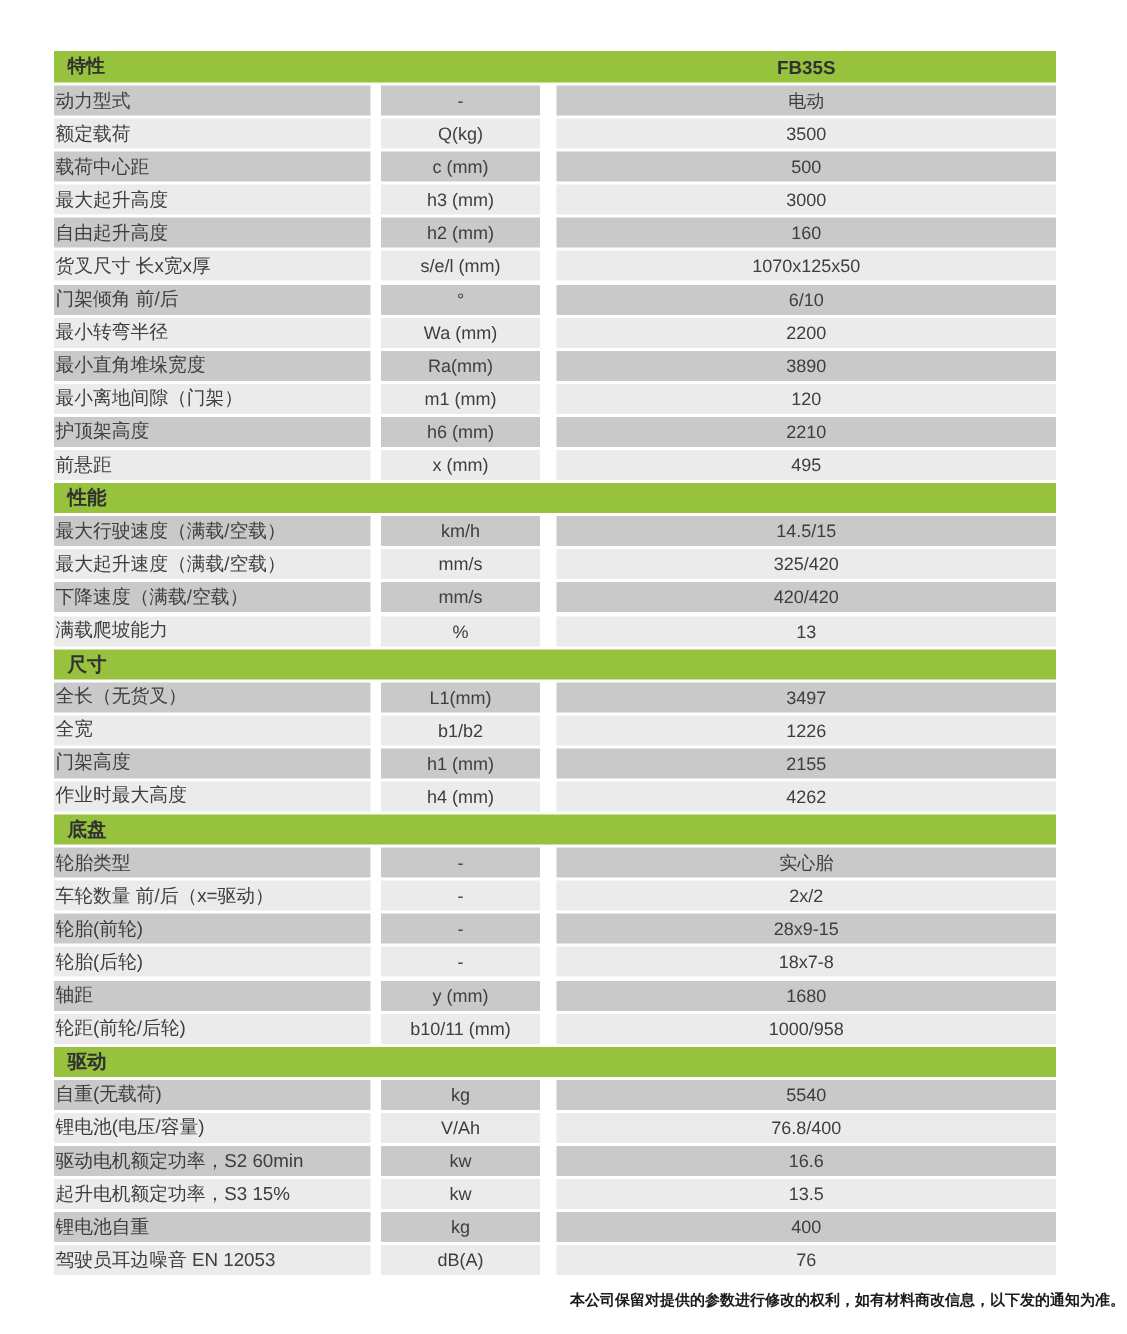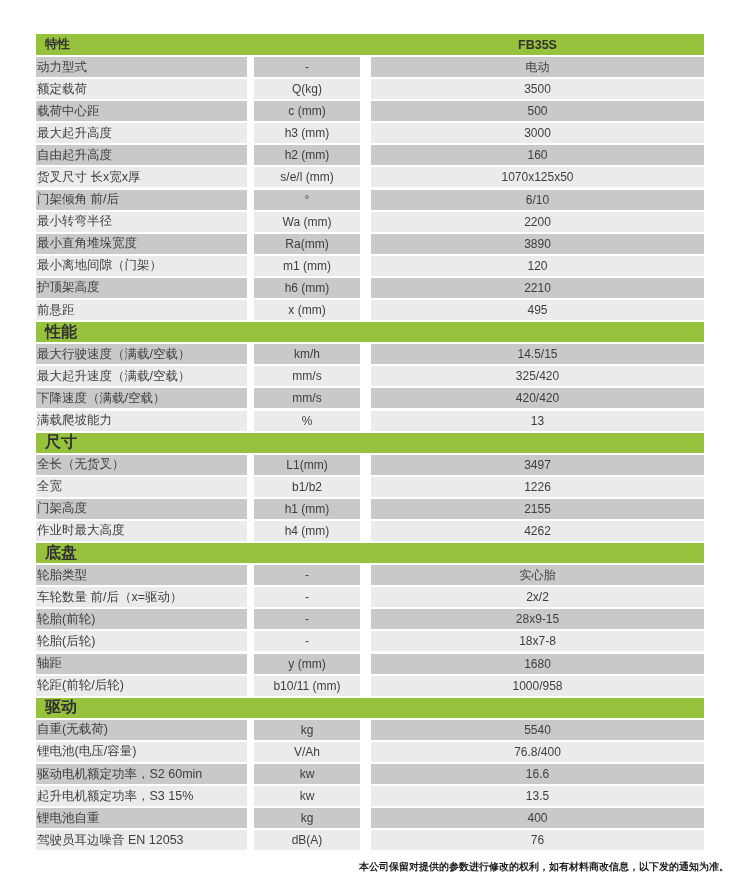--- a/index.html
+++ b/index.html
@@ -18,34 +18,34 @@
   .spec-table{position:absolute;left:36px;top:34px;width:668px;}
   .header-row{
     display:flex;height:21px;margin-bottom:2px;background:var(--green);
     align-items:center;font-weight:bold;font-size:12.5px;color:var(--header-text);
   }
   .hcell-left{width:335px;padding-left:9px;box-sizing:border-box;}
   .hcell-right{width:333px;text-align:center;}
   .bar{
     height:20px;margin-bottom:2.1px;background:var(--green);
     display:flex;align-items:center;padding-left:9px;box-sizing:border-box;
-    font-weight:bold;font-size:16px;color:var(--header-text);
+    font-weight:bold;font-size:13px;color:var(--header-text);
   }
   .row{display:flex;height:20px;margin-bottom:2.1px;}
   .cell{
     display:flex;align-items:center;box-sizing:border-box;
     font-size:12px;color:var(--text);
   }
   .cell.label{width:211px;margin-right:7px;padding-left:1px;font-size:12.5px;}
   .cell.unit{width:106px;margin-right:11px;justify-content:center;}
   .cell.value{width:333px;justify-content:center;}
   .row.dark .cell{background:var(--row-dark);}
   .row.light .cell{background:var(--row-light);}
   .footer{
-    position:absolute;right:22px;top:860px;
+    position:absolute;right:1px;top:860px;
     font-size:10px;font-weight:bold;color:#1c1c1c;
     white-space:nowrap;
   }
 </style>
 </head>
 <body>
 
 <div class="spec-table">
   <div class="header-row">
     <div class="hcell-left">特性</div>

